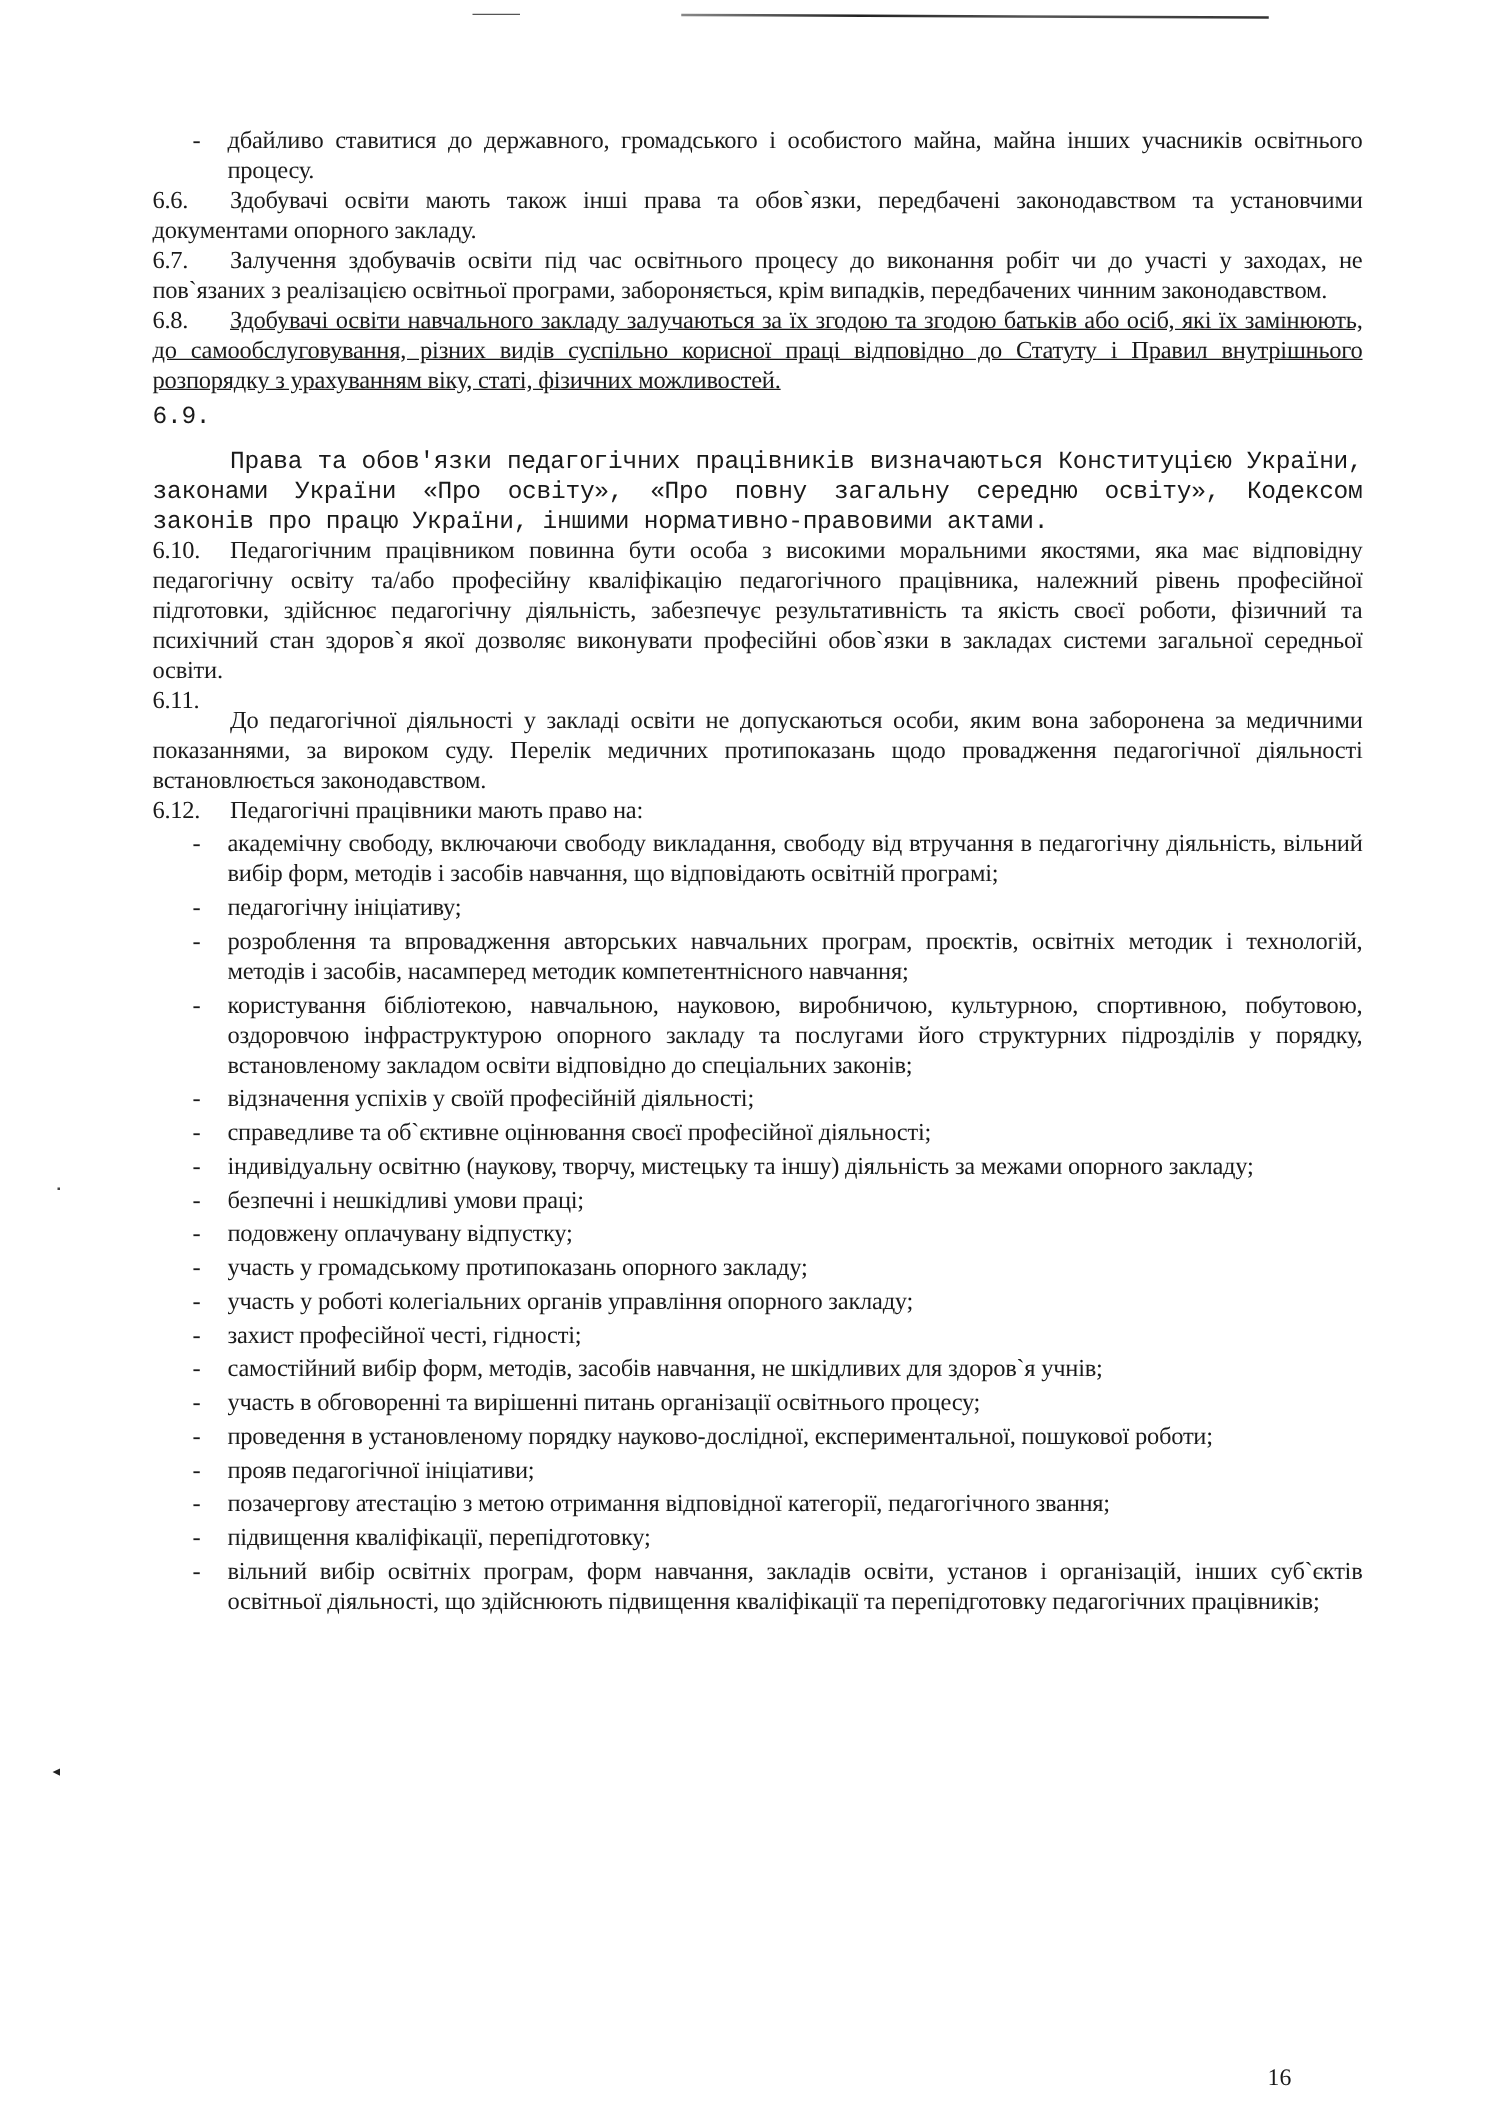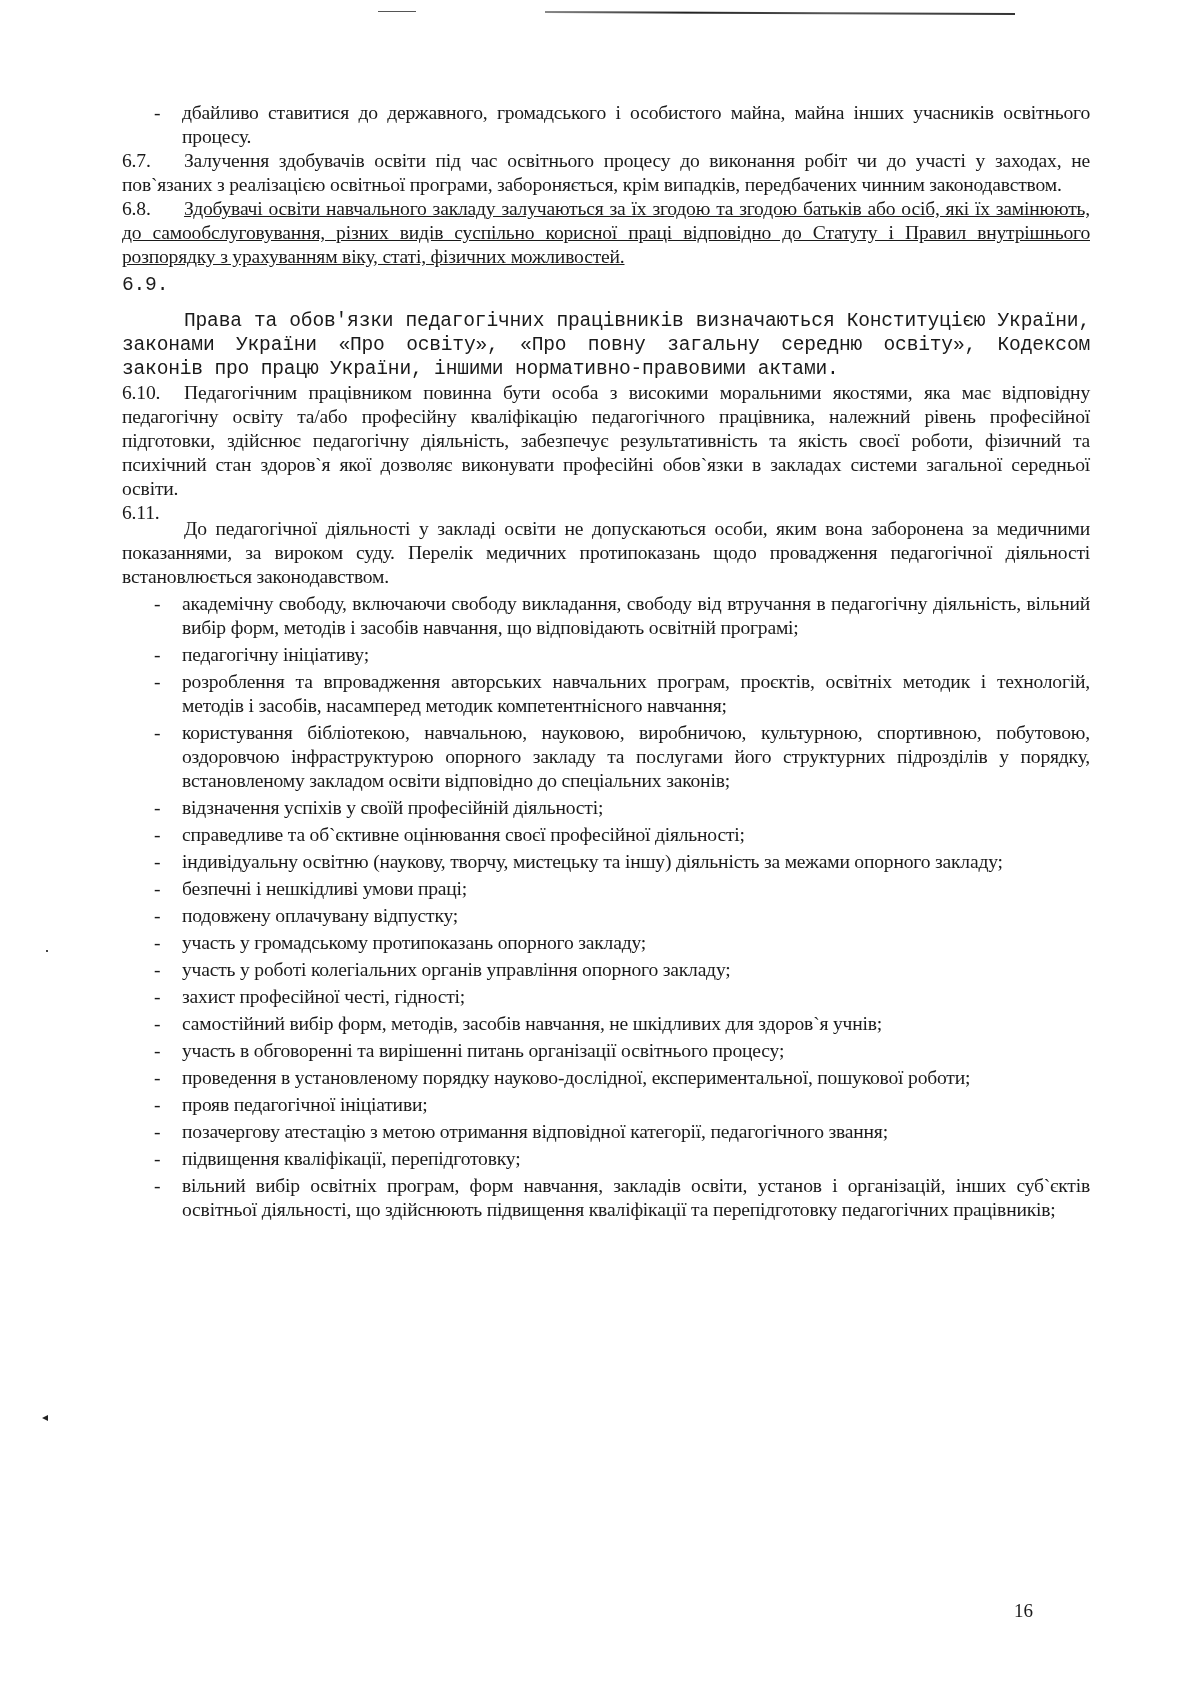--- a/index.html
+++ b/index.html
@@ -11,41 +11,47 @@
   .scan-line.b { left: 545px; top: 12px; width: 470px; height: 2px; background: linear-gradient(90deg,#888,#222 30%,#555 60%,#333); transform: rotate(0.25deg); }
   .content { position: absolute; left: 122px; top: 101px; width: 968px;
              font-size: 19.6px; line-height: 24px; letter-spacing: -0.2px; }
   .item { display: flex; align-items: flex-start; margin: 0; text-align: justify; }
   .num { flex: 0 0 auto; width: 62px; }
   .para { flex: 1 1 auto; }
   .bullet { display: flex; align-items: flex-start; padding-left: 32px; margin: 3px 0 0 0; text-align: justify; }
   .dash { flex: 0 0 28px; text-align: left; }
   .btxt { flex: 1 1 auto; text-align: justify; }
   .bullet.top { padding-left: 32px; }
-  .pnum { position: absolute; left: 1014px; top: 1600px; font-size: 19px; text-align: center; }
+  .pnum { position: absolute; left: 1014px; top: 1652px; font-size: 19px; text-align: center; }
   .mark { position: absolute; left: 42px; top: 1410px; font-size: 12px; color:#222; }
   .speck { position: absolute; left: 46px; top: 950px; width: 2px; height: 2px; background:#444; }
   .hang { display:block; }
 </style>
 </head>
 <body>
 
 <div class="page">
   <div class="scan-line a"></div>
   <div class="scan-line b"></div>
   <div class="speck"></div>
   <div class="mark">◂</div>
 
   <div class="content">
 
     <div class="bullet top" style="margin-top:0;">
       <span class="dash">-</span>
       <span class="btxt">дбайливо ставитися до державного, громадського і особистого майна, майна інших учасників освітнього процесу.</span>
     </div>
 
+    <div class="item">
+      <span class="num">6.6.</span>
+      <span class="para">
+          <span class="hang" style="margin-left:-62px;text-indent:62px;">Здобувачі освіти мають також інші права та обов`язки, передбачені законодавством та установчими документами опорного закладу.</span>
+        </span>
+    </div>
 
     <div class="item">
       <span class="num">6.7.</span>
       <span class="para">
           <span class="hang" style="margin-left:-62px;text-indent:62px;">Залучення здобувачів освіти під час освітнього процесу до виконання робіт чи до участі у заходах, не пов`язаних з реалізацією освітньої програми, забороняється, крім випадків, передбачених чинним законодавством.</span>
         </span>
     </div>
 
     <div class="item">
       <span class="num">6.8.</span>
@@ -68,20 +74,24 @@
         </span>
     </div>
 
     <div class="item">
       <span class="num">6.11.</span>
       <span class="para">
           <span class="hang" style="margin-left:-62px;text-indent:62px;margin-top:16px;">До педагогічної діяльності у закладі освіти не допускаються особи, яким вона заборонена за медичними показаннями, за вироком суду. Перелік медичних протипоказань щодо провадження педагогічної діяльності встановлюється законодавством.</span>
         </span>
     </div>
 
+    <div class="item">
+      <span class="num">6.12.</span>
+      <span class="para">Педагогічні працівники мають право на:</span>
+    </div>
 
     <div id="rights-list">
         <div class="bullet">
           <span class="dash">-</span>
           <span class="btxt">академічну свободу, включаючи свободу викладання, свободу від втручання в педагогічну діяльність, вільний вибір форм, методів і засобів навчання, що відповідають освітній програмі;</span>
         </div>
         <div class="bullet">
           <span class="dash">-</span>
           <span class="btxt">педагогічну ініціативу;</span>
         </div>

